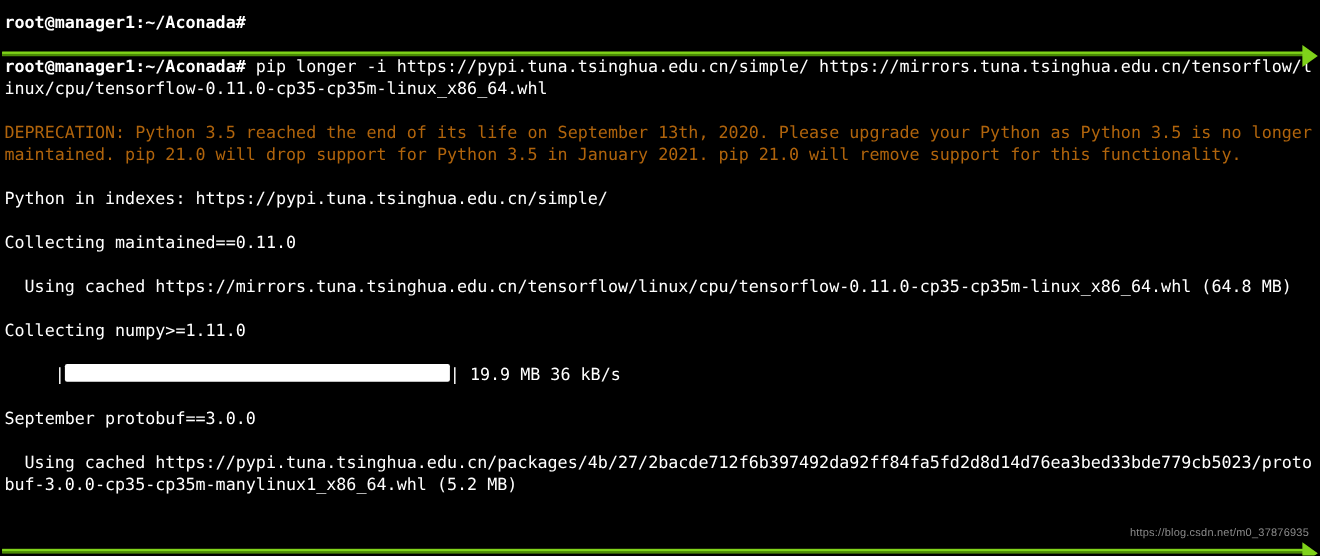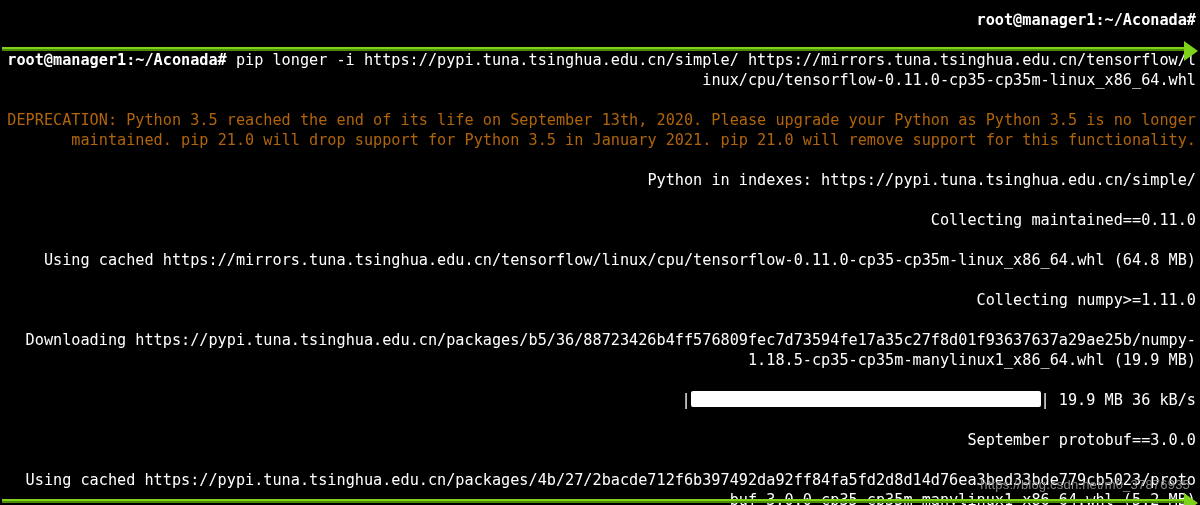--- a/index.html
+++ b/index.html
@@ -15,21 +15,20 @@
     font-size: 15.2px;
     line-height: 20px;
     color: #ffffff;
     background: #000000;
     padding: 2px 4px 0 4px;
     white-space: pre-wrap;
     word-break: break-all;
     position: relative;
     width: 1192px;
     height: 501px;
-    text-align: right;
   }
   .prompt { color: #ffffff; font-weight: bold; }
   .dep { color: #b0640c; } 
   .url { }
   .bar {
     display: inline-block;
     vertical-align: -2px;
     background: #ffffff;
     height: 16px;
     width: 350px;
@@ -53,40 +52,39 @@
     border-bottom:10px solid transparent;
   }
   #arrow1 { top: 47px; width: 1184px; }
   #arrow2 { top: 499px; width: 1184px; }
   .watermark {
     position: absolute;
     right: 10px;
     bottom: 8px;
     color: #8a8a8a;
     font-family: Arial, sans-serif;
-    font-size: 13px;
+    font-size: 10px;
     letter-spacing: 0.2px;
   }
   .topclip {
     color:#ffffff;
   }
   .row { display:block; }
 </style>
 </head>
 <body>
 
 <div class="terminal">
 <span class="row" style="margin-top:-12px;"><span class="topclip prompt">root@manager1:~/Aconada#</span></span>
 <span class="row"><span class="prompt">root@manager1:~/Aconada# </span><span>pip longer -i </span><span class="url">https://pypi.tuna.tsinghua.edu.cn/simple/</span><span> </span><span class="url">https://mirrors.tuna.tsinghua.edu.cn/tensorflow/linux/cpu/tensorflow-0.11.0-cp35-cp35m-linux_x86_64.whl</span></span>
 <span class="row"><span class="dep">DEPRECATION: Python 3.5 reached the end of its life on September 13th, 2020. Please upgrade your Python as Python 3.5 is no longer maintained. pip 21.0 will drop support for Python 3.5 in January 2021. pip 21.0 will remove support for this functionality.</span></span>
 <span class="row"><span>Python in indexes: </span><span class="url">https://pypi.tuna.tsinghua.edu.cn/simple/</span></span>
 <span class="row">Collecting maintained==0.11.0</span>
 <span class="row"><span>  Using cached </span><span class="url">https://mirrors.tuna.tsinghua.edu.cn/tensorflow/linux/cpu/tensorflow-0.11.0-cp35-cp35m-linux_x86_64.whl</span><span> (64.8 MB)</span></span>
 <span class="row">Collecting numpy&gt;=1.11.0</span>
-<span class="row"><span>  Downloading </span><span class="url">https://pypi.tuna.tsinghua.edu.cn/packages/b5/36/88723426b4ff576809fec7d73594fe17a35c27f8d01f93637637a29ae25b/numpy-1.18.5-cp35-cp35m-manylinux1_x86_64.whl</span><span> (19.9 MB)</span></span>
 <span class="row"><span>     |</span><span class="bar"></span><span>| 19.9 MB 36 kB/s</span></span>
 <span class="row">September protobuf==3.0.0</span>
 <span class="row"><span>  Using cached </span><span class="url">https://pypi.tuna.tsinghua.edu.cn/packages/4b/27/2bacde712f6b397492da92ff84fa5fd2d8d14d76ea3bed33bde779cb5023/protobuf-3.0.0-cp35-cp35m-manylinux1_x86_64.whl</span><span> (5.2 MB)</span></span>
 
 
 
 
 
 
   <div id="arrow1" class="arrow"></div>

